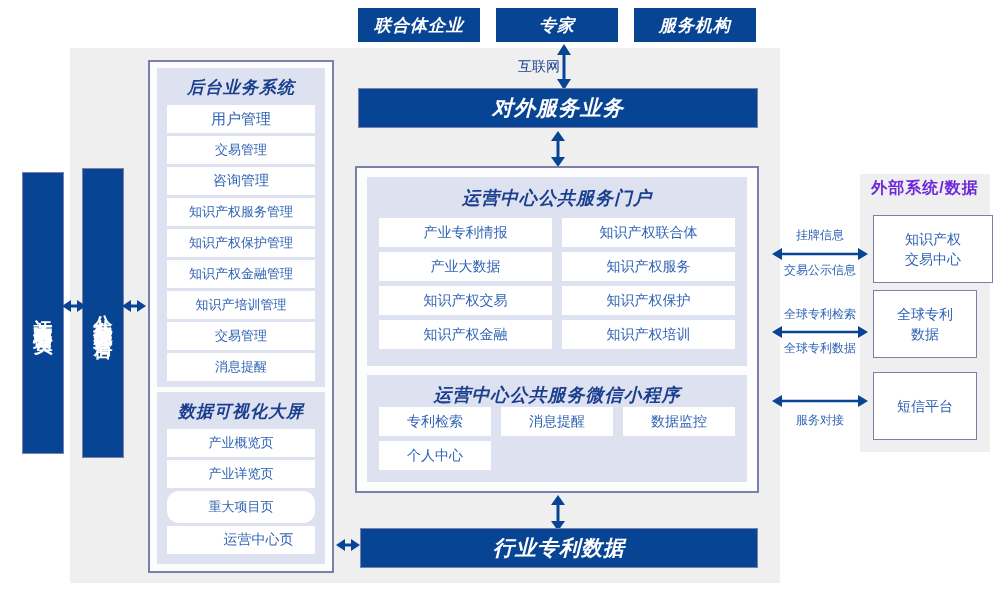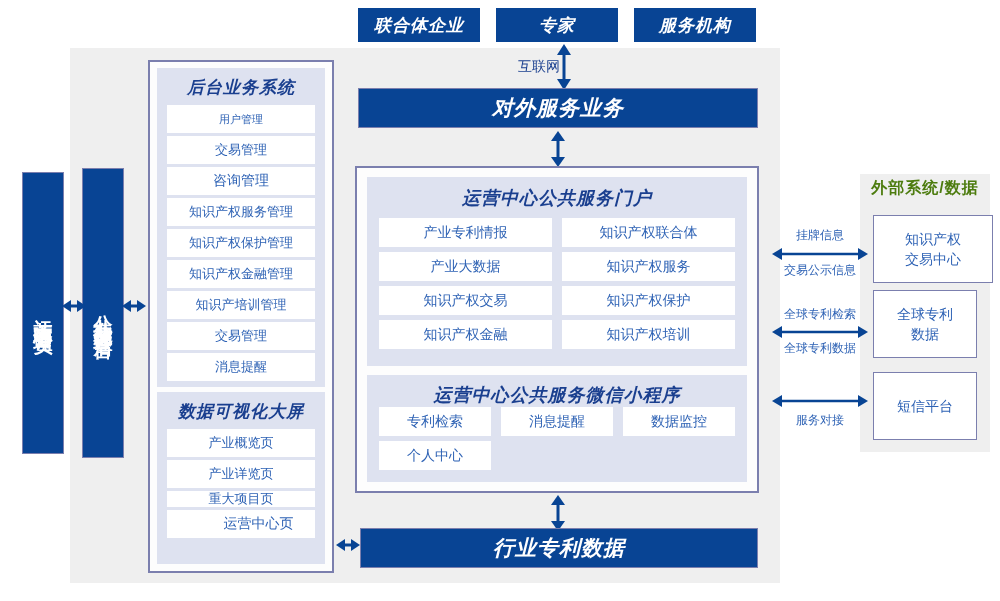--- a/index.html
+++ b/index.html
@@ -41,21 +41,21 @@
     background:#ffffff;
     display:flex;align-items:center;justify-content:center;
     color:#2f63b5;white-space:nowrap;
   }
   .extbox{
     background:#ffffff;border:1px solid #7b7fae;
     display:flex;align-items:center;justify-content:center;
     text-align:center;color:#2f63b5;line-height:1.45;
   }
   .exthead{
-    font-weight:bold;color:#4d7c0f;text-align:center;letter-spacing:1px;
+    font-weight:bold;color:#6d28d9;text-align:center;letter-spacing:1px;
   }
   .arrowlabel{
     color:#2f63b5;white-space:nowrap;text-align:center;
   }
   .netlabel{color:#1a3f8f;font-weight:normal;white-space:nowrap;}
   svg{display:block;overflow:visible;}
 </style>
 </head>
 <body>
 
@@ -114,21 +114,21 @@
       <polygon points="0,10 9,4 9,16" fill="#084494"></polygon>
       <polygon points="24,10 15,4 15,16" fill="#084494"></polygon>
     </svg>
   </div>
 
   <div class="abs whitepanel" style="left:148px;top:60px;width:186px;height:513px;"></div>
 
   <div class="abs groupbox" style="left:157px;top:68px;width:168px;height:319px;">
     <div class="grouphead" style="font-size:17px;padding-top:8px;padding-bottom:6px;">后台业务系统</div>
     <div style="padding:0 10px;">
-      <div class="cell" style="height:28px;margin-bottom:3px;font-size:11px;text-align:right;">
+      <div class="cell" style="height:28px;margin-bottom:3px;font-size:15px;text-align:right;">
           <span>用户管理</span>
         </div>
       <div class="cell" style="height:28px;margin-bottom:3px;font-size:13px;">
           <span>交易管理</span>
         </div>
       <div class="cell" style="height:28px;margin-bottom:3px;font-size:14px;">
           <span>咨询管理</span>
         </div>
       <div class="cell" style="height:28px;margin-bottom:3px;font-size:13px;">
           <span>知识产权服务管理</span>
@@ -153,21 +153,21 @@
 
   <div class="abs groupbox" style="left:157px;top:392px;width:168px;height:172px;">
     <div class="grouphead" style="font-size:17px;padding-top:8px;padding-bottom:6px;">数据可视化大屏</div>
     <div style="padding:0 10px;">
       <div class="cell" style="height:28px;margin-bottom:3px;font-size:13px;">
           <span>产业概览页</span>
         </div>
       <div class="cell" style="height:28px;margin-bottom:3px;font-size:13px;">
           <span>产业详览页</span>
         </div>
-      <div class="cell" style="height:16px;margin-bottom:3px;font-size:13px;">
+      <div class="cell" style="height:32px;margin-bottom:3px;font-size:13px;border-radius:12px;">
           <span>重大项目页</span>
         </div>
       <div class="cell" style="height:28px;margin-bottom:0px;font-size:14px;padding-left:35px;">
           <span>运营中心页</span>
         </div>
     </div>
   </div>
 
   <div class="abs" style="left:336px;top:535px;width:24px;height:20px;">
     <svg width="24" height="20" viewBox="0 0 24 20">

